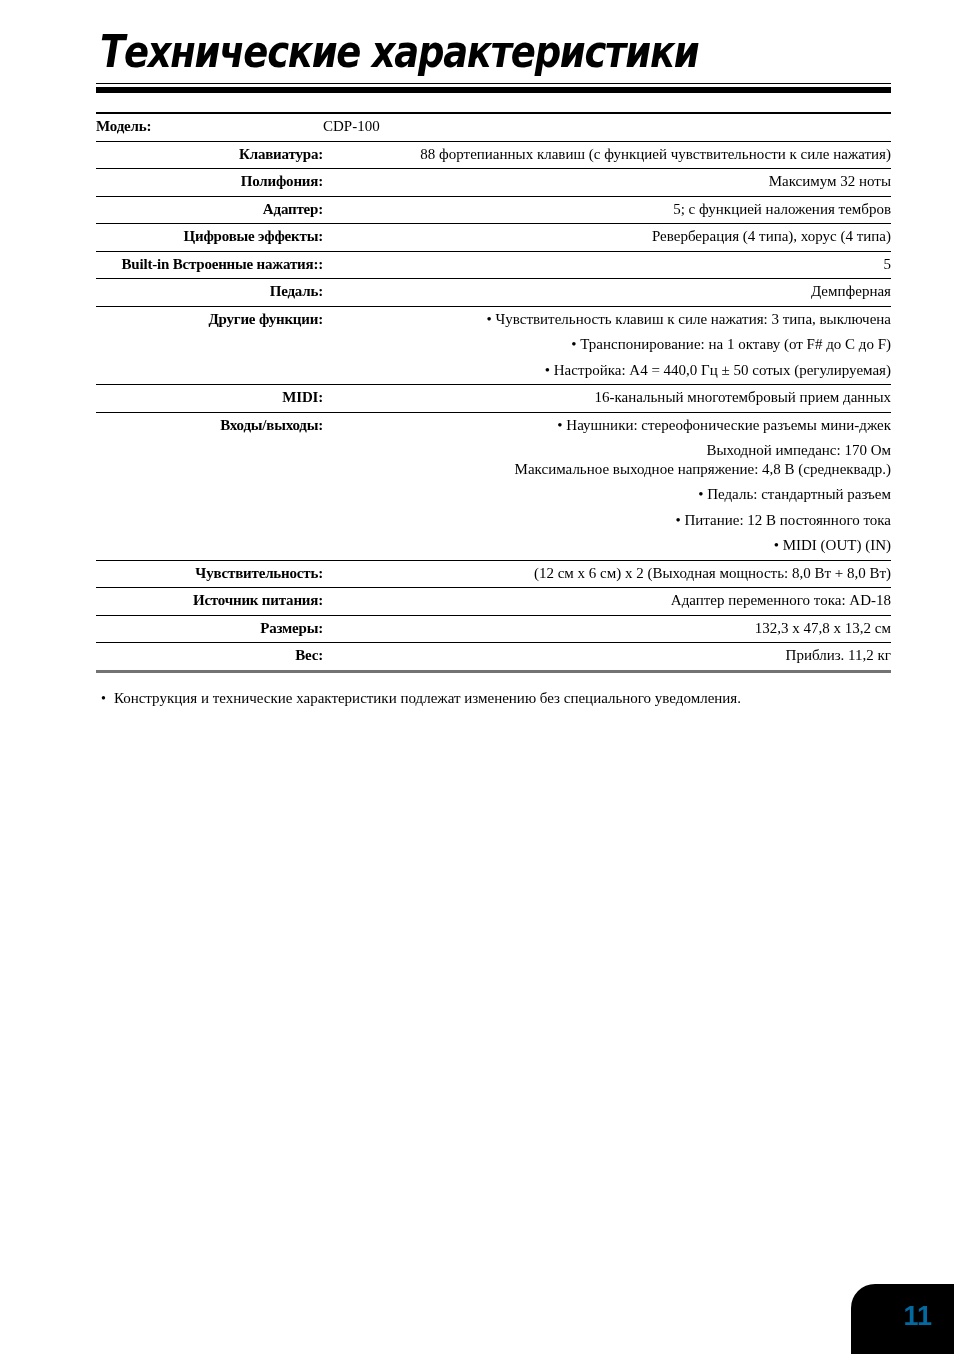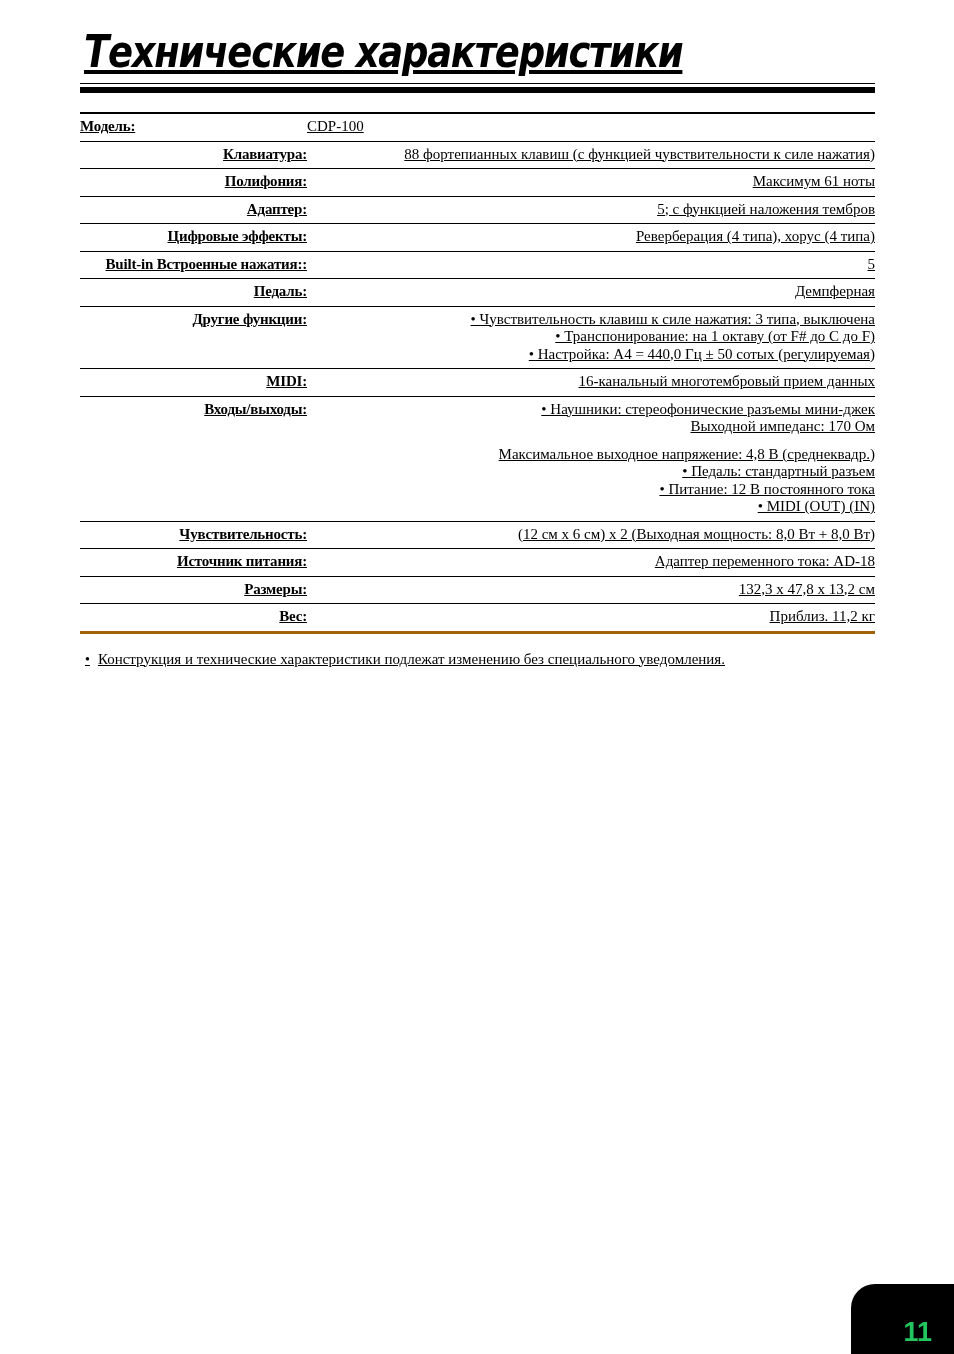--- a/index.html
+++ b/index.html
@@ -11,24 +11,23 @@
     position: relative;
     width: 954px;
     height: 1354px;
     background: #ffffff;
     color: #000000;
     font-family: "Liberation Serif", serif;
     overflow: hidden;
   }
   .content {
     position: absolute;
-    left: 80px;
+    left: 96px;
     top: 28px;
     width: 795px;
-    text-decoration: underline;
   }
   .title {
     margin: 0 0 0 4px;
     font-family: "DejaVu Sans", "Liberation Sans", sans-serif;
     font-style: italic;
     font-weight: bold;
     font-size: 44px;
     line-height: 48px;
     letter-spacing: -1.5px;
     white-space: nowrap;
@@ -43,45 +42,46 @@
   .rule-thick {
     margin-top: 3px;
     height: 6px;
     background: #000;
   }
   table.spec-table {
     width: 100%;
     margin-top: 19px;
     border-collapse: collapse;
     border-top: 2px solid #000;
-    border-bottom: 3px solid #a16207;
+    border-bottom: 3px solid #737373;
     font-size: 15px;
     line-height: 17.5px;
   }
   table.spec-table tr + tr {
     border-top: 1px solid #000;
     text-align: right;
   }
   table.spec-table td {
     vertical-align: top;
     padding: 4px 0 5px 0;
   }
   td.spec-label {
     width: 227px;
     padding-left: 13px;
     font-weight: bold;
     letter-spacing: -0.2px;
   }
   .spec-value-line + .spec-value-line {
+    margin-top: 8px;
   }
   .spec-value-line.indent-1 {
     padding-left: 95px;
   }
   .spec-value-line.indent-1 + .spec-value-line.indent-1 {
-    margin-top: 10px;
+    margin-top: 1px;
   }
   .dc-symbol {
     display: inline-block;
     width: 20px;
     margin: 0 3px;
     position: relative;
     top: -3px;
   }
   .dc-symbol::before {
     content: "";
@@ -108,25 +108,25 @@
   .page-number-badge {
     position: absolute;
     right: 0;
     bottom: 0;
     width: 103px;
     height: 70px;
     background: #000;
     border-top-left-radius: 24px;
     box-sizing: border-box;
     display: flex;
-    align-items: flex-end;
+    align-items: center;
     justify-content: flex-end;
     padding-right: 22px;
     padding-bottom: 6px;
-    color: #22c55e;
+    color: #0369a1;
     font-family: "Liberation Sans", sans-serif;
     font-weight: bold;
     font-size: 27px;
   }
 </style>
 </head>
 <body>
 
 <div class="page">
   <div class="content">
@@ -144,21 +144,21 @@
           </tr>
           <tr>
             <td class="spec-label">Клавиатура:</td>
             <td class="spec-value">
               <div class="spec-value-line">88 фортепианных клавиш (с функцией чувствительности к силе нажатия)</div>
             </td>
           </tr>
           <tr>
             <td class="spec-label">Полифония:</td>
             <td class="spec-value">
-              <div class="spec-value-line">Максимум 61 ноты</div>
+              <div class="spec-value-line">Максимум 32 ноты</div>
             </td>
           </tr>
           <tr>
             <td class="spec-label">Адаптер:</td>
             <td class="spec-value">
               <div class="spec-value-line">5; с функцией наложения тембров</div>
             </td>
           </tr>
           <tr>
             <td class="spec-label">Цифровые эффекты:</td>

